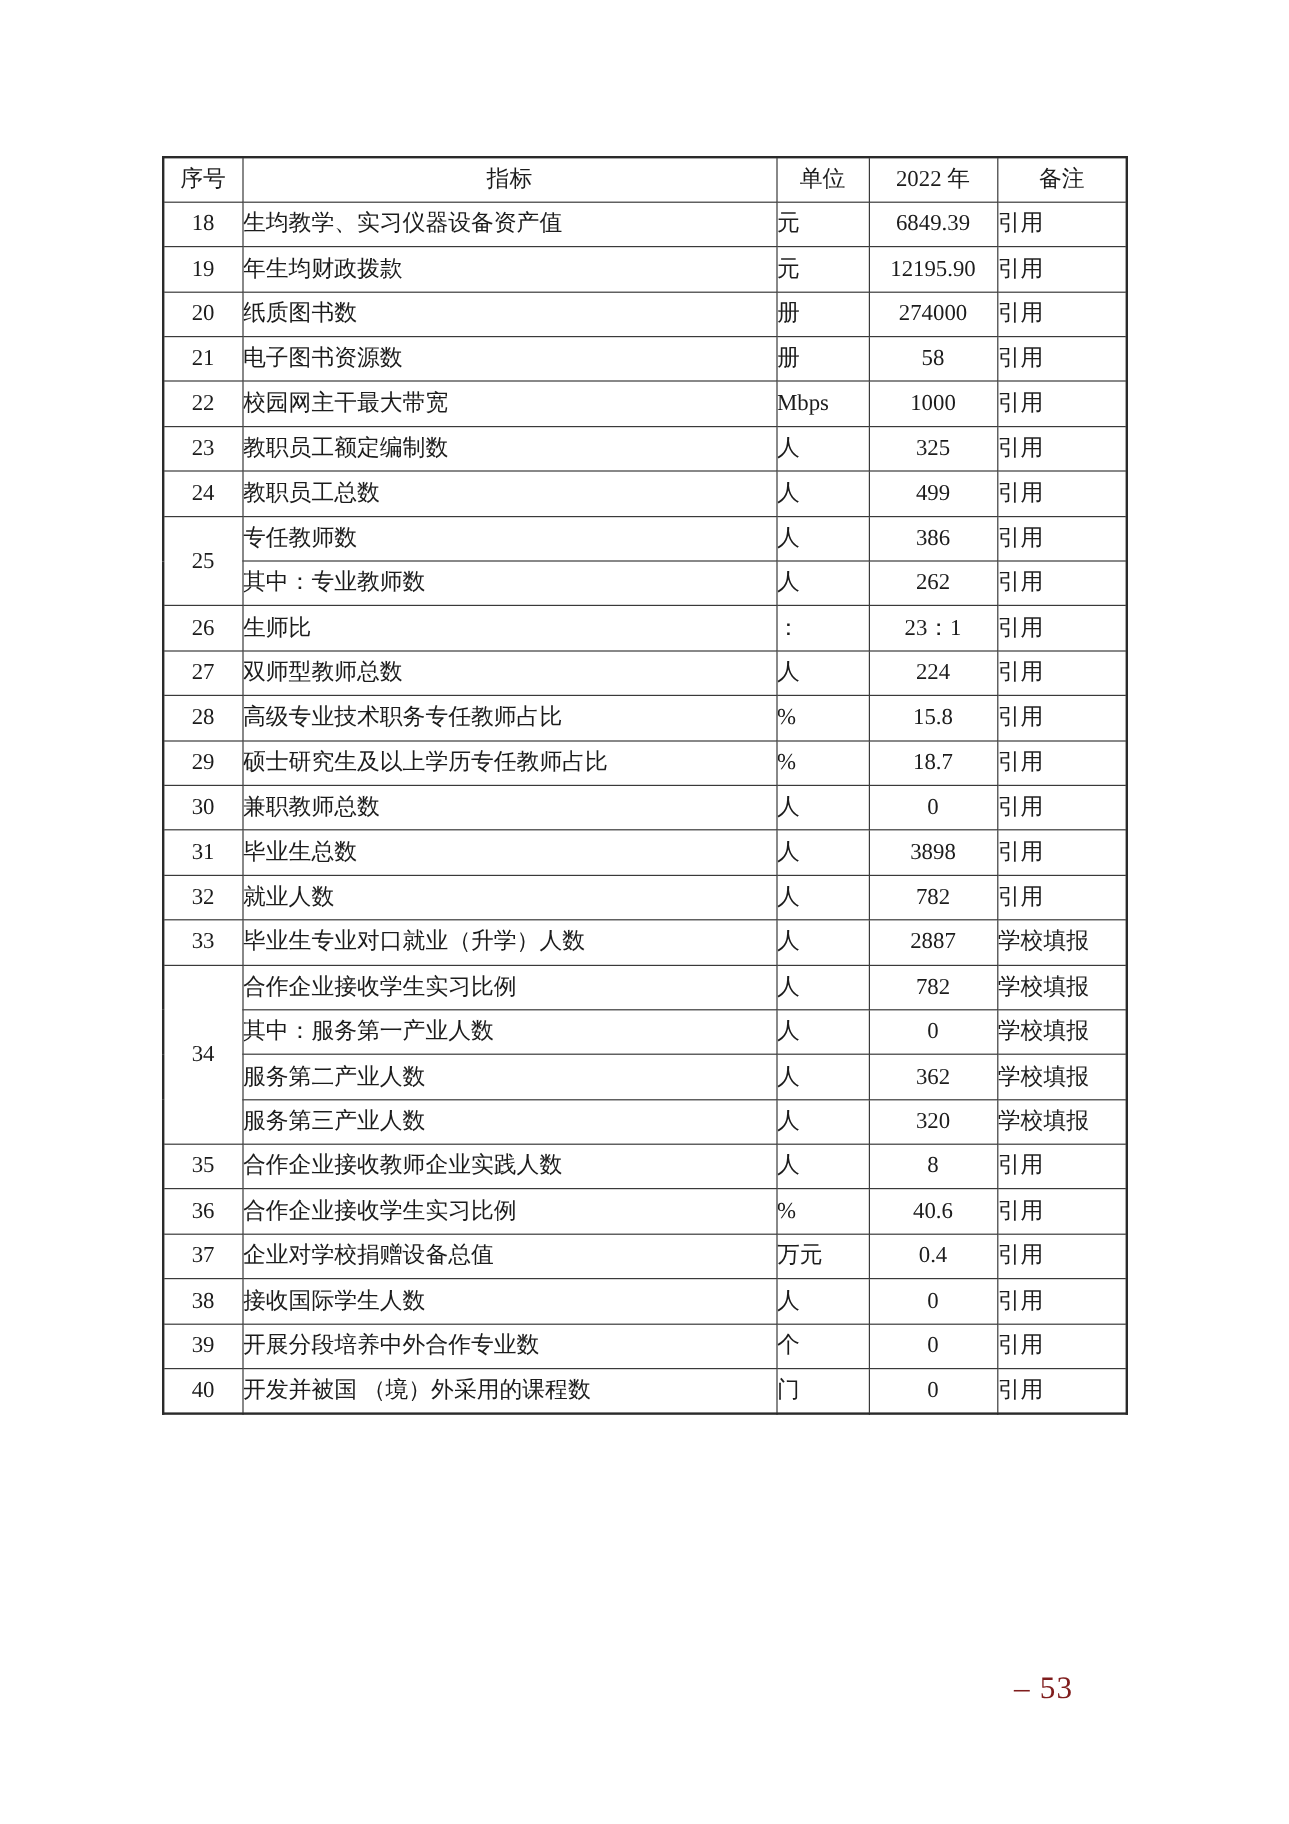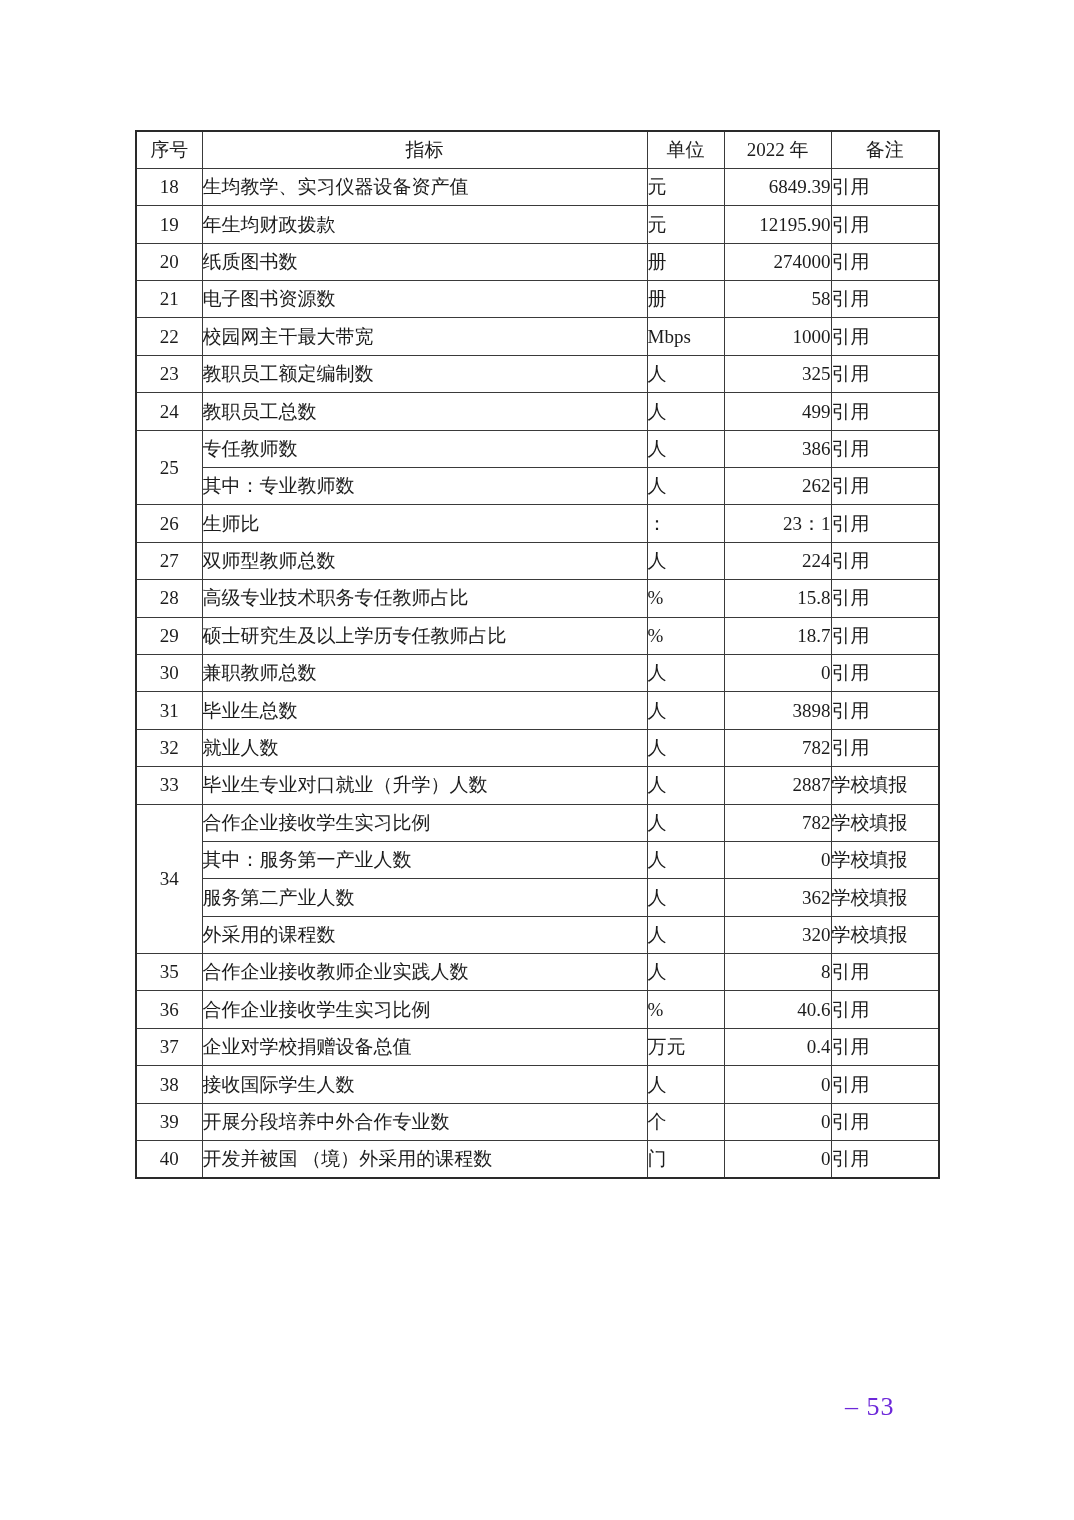--- a/index.html
+++ b/index.html
@@ -30,30 +30,30 @@
     vertical-align: middle;
     font-weight: normal;
     line-height: 1.15;
     overflow: hidden;
     white-space: nowrap;
   }
   table.indicators tr { height: 37.4px; }
   th.col-no, td.col-no { text-align: center; }
   td.col-indicator { text-align: left; padding-left: 13px; margin-left: 44px; }
   td.col-unit { text-align: left; padding-left: 10px; }
-  td.col-value { text-align: right; padding-left: 8px; }
+  td.col-value { text-align: center; padding-left: 8px; }
   td.col-remark { text-align: left; padding-left: 9px; border-radius: 14px; }
   th { text-align: center; }
   td.valign-top { vertical-align: top; padding-top: 4px; }
   .page-number {
     position: absolute;
     left: 845px;
     top: 1392px;
     font-size: 26px;
-    color: #6d28d9;
+    color: #7f1d1d;
     letter-spacing: 1px;
   }
 </style>
 </head>
 <body>
 
 <div class="page">
 
   <table class="indicators">
     <colgroup>
@@ -204,21 +204,21 @@
           <td class="col-value">0</td>
           <td class="col-remark">学校填报</td>
         </tr>
         <tr>
           <td class="col-indicator">服务第二产业人数</td>
           <td class="col-unit">人</td>
           <td class="col-value">362</td>
           <td class="col-remark">学校填报</td>
         </tr>
         <tr>
-          <td class="col-indicator">外采用的课程数</td>
+          <td class="col-indicator">服务第三产业人数</td>
           <td class="col-unit">人</td>
           <td class="col-value">320</td>
           <td class="col-remark">学校填报</td>
         </tr>
         <tr>
           <td rowspan="1" class="col-no">35</td>
           <td class="col-indicator">合作企业接收教师企业实践人数</td>
           <td class="col-unit">人</td>
           <td class="col-value">8</td>
           <td class="col-remark">引用</td>

